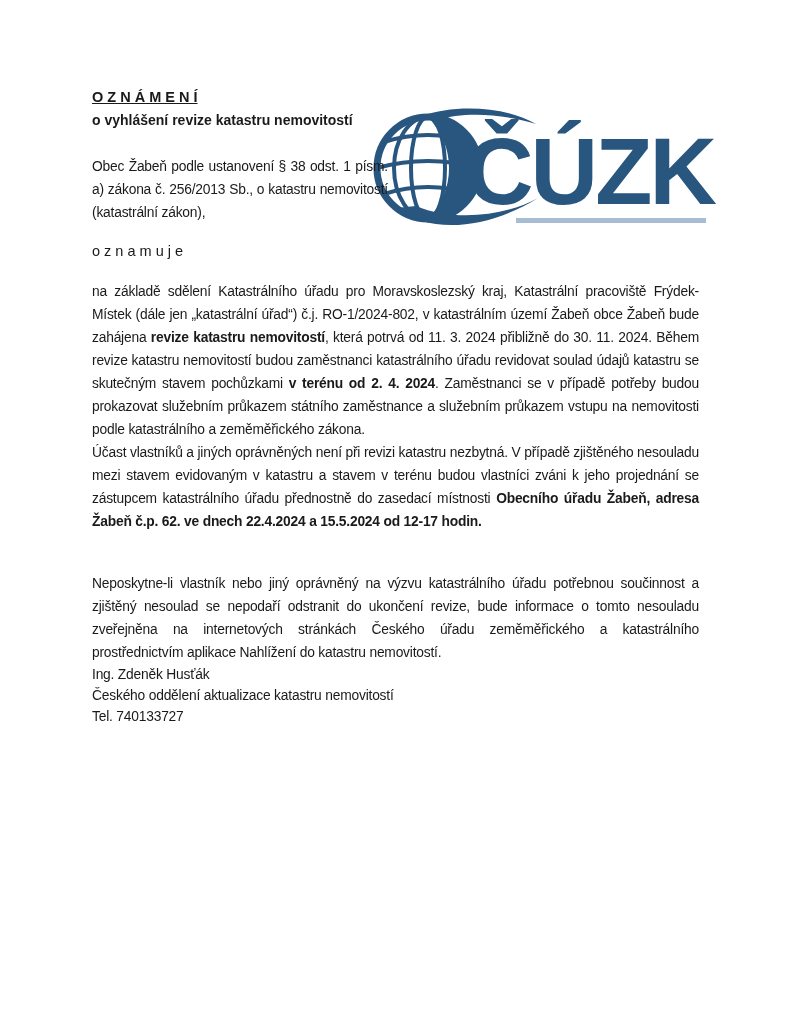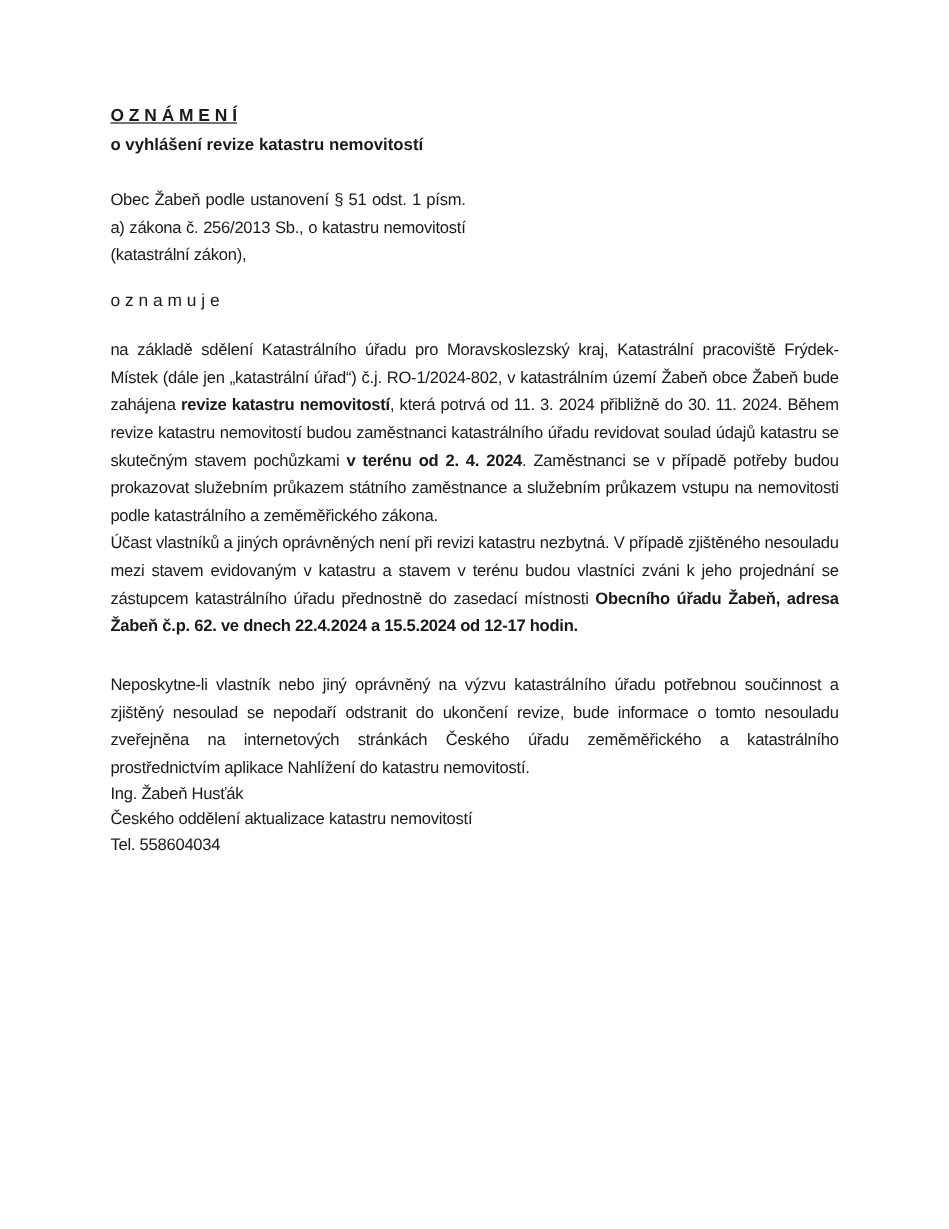--- a/index.html
+++ b/index.html
@@ -50,21 +50,21 @@
     line-height: 23px;
   }
   .para {
     margin: 0;
     font-size: 13.8px;
     letter-spacing: -0.2px;
     line-height: 23px;
     text-align: justify;
   }
   .para.gap-after {
-    margin-bottom: 26px;
+    margin-bottom: 39px;
   }
   .para.small-gap-after {
   }
   .sig-line {
     margin: 0;
     font-size: 13.8px;
     letter-spacing: -0.2px;
     line-height: 21px;
   }
   .logo {
@@ -78,34 +78,57 @@
     display: block;
     width: 100%;
     height: 100%;
   }
 </style>
 </head>
 <body>
 
 <div class="page">
 
+  <div class="logo">
+    <svg viewBox="0 0 352 132" xmlns="http://www.w3.org/2000/svg">
+      <g>
+
+        <circle cx="62" cy="64" r="51" fill="#ffffff" stroke-width="7" fill-rule="evenodd" stroke="#28567F"></circle>
+
+        <ellipse cx="62" cy="64" rx="17" ry="51" fill="none" stroke-width="4" stroke="#28567F"></ellipse>
+        <ellipse cx="62" cy="64" rx="34" ry="51" fill="none" stroke-width="4" stroke="#28567F"></ellipse>
+
+        <path d="M18,38 Q62,24 106,38" fill="none" stroke-width="4" stroke="#28567F"></path>
+        <path d="M11,64 Q62,50 113,64" fill="none" stroke-width="4" stroke="#28567F"></path>
+        <path d="M18,90 Q62,76 106,90" fill="none" stroke-width="4" stroke="#28567F"></path>
+
+        <path d="M62,13 A51,51 0 0 1 62,115 C76,100 83,83 83,64 C83,45 76,28 62,13 Z" fill="#28567F"></path>
+
+        <path d="M30,104 C64,130 120,126 172,94 C140,112 88,118 50,102 Z" fill="#28567F"></path>
+
+        <path d="M56,12 C88,0 140,2 170,20 C134,9 96,8 72,16 Z" fill="#28567F"></path>
+      </g>
+      <text x="100" y="100" font-size="95" font-weight="bold" letter-spacing="-3" textLength="248" lengthAdjust="spacingAndGlyphs" font-family="Liberation Sans, sans-serif" fill="#28567F">ČÚZK</text>
+      <rect x="150" y="114" width="190" height="5" fill="#A8BDD3"></rect>
+    </svg>
+  </div>
 
   <div class="content">
     <p class="title">O Z N Á M E N Í</p>
     <p class="subtitle">o vyhlášení revize katastru nemovitostí</p>
 
-    <p class="intro">Obec Žabeň podle ustanovení § 51 odst. 1 písm. a) zákona č. 256/2013 Sb., o katastru nemovitostí (katastrální zákon),</p>
+    <p class="intro">Obec Žabeň podle ustanovení § 38 odst. 1 písm. a) zákona č. 256/2013 Sb., o katastru nemovitostí (katastrální zákon),</p>
 
     <p class="announce">o z n a m u j e</p>
 
     <p class="para"><span>na základě sdělení Katastrálního úřadu pro Moravskoslezský kraj, Katastrální pracoviště Frýdek-Místek (dále jen „katastrální úřad“) č.j. RO-1/2024-802, v katastrálním území Žabeň obce Žabeň bude zahájena </span><span style="font-weight: bold;">revize katastru nemovitostí</span><span>, která potrvá od 11. 3. 2024 přibližně do 30. 11. 2024. Během revize katastru nemovitostí budou zaměstnanci katastrálního úřadu revidovat soulad údajů katastru se skutečným stavem pochůzkami </span><span style="font-weight: bold;">v terénu od 2. 4. 2024</span><span>. Zaměstnanci se v případě potřeby budou prokazovat služebním průkazem státního zaměstnance a služebním průkazem vstupu na nemovitosti podle katastrálního a zeměměřického zákona.</span></p>
     <p class="para gap-after"><span>Účast vlastníků a jiných oprávněných není při revizi katastru nezbytná. V případě zjištěného nesouladu mezi stavem evidovaným v katastru a stavem v terénu budou vlastníci zváni k jeho projednání se zástupcem katastrálního úřadu přednostně do zasedací místnosti </span><span style="font-weight: bold;">Obecního úřadu Žabeň, adresa Žabeň č.p. 62. ve dnech 22.4.2024 a 15.5.2024 od 12-17 hodin.</span></p>
 
     <p class="para small-gap-after"><span>Neposkytne-li vlastník nebo jiný oprávněný na výzvu katastrálního úřadu potřebnou součinnost a zjištěný nesoulad se nepodaří odstranit do ukončení revize, bude informace o tomto nesouladu zveřejněna na internetových stránkách Českého úřadu zeměměřického a katastrálního prostřednictvím aplikace Nahlížení do katastru nemovitostí.</span></p>
 
     <div>
-      <p class="sig-line">Ing. Žabeň Husťák</p>
+      <p class="sig-line">Ing. Zdeněk Husťák</p>
       <p class="sig-line">Českého oddělení aktualizace katastru nemovitostí</p>
-      <p class="sig-line">Tel. 558604034</p>
+      <p class="sig-line">Tel. 740133727</p>
     </div>
   </div>
 
 </div>
 
 </body></html>

